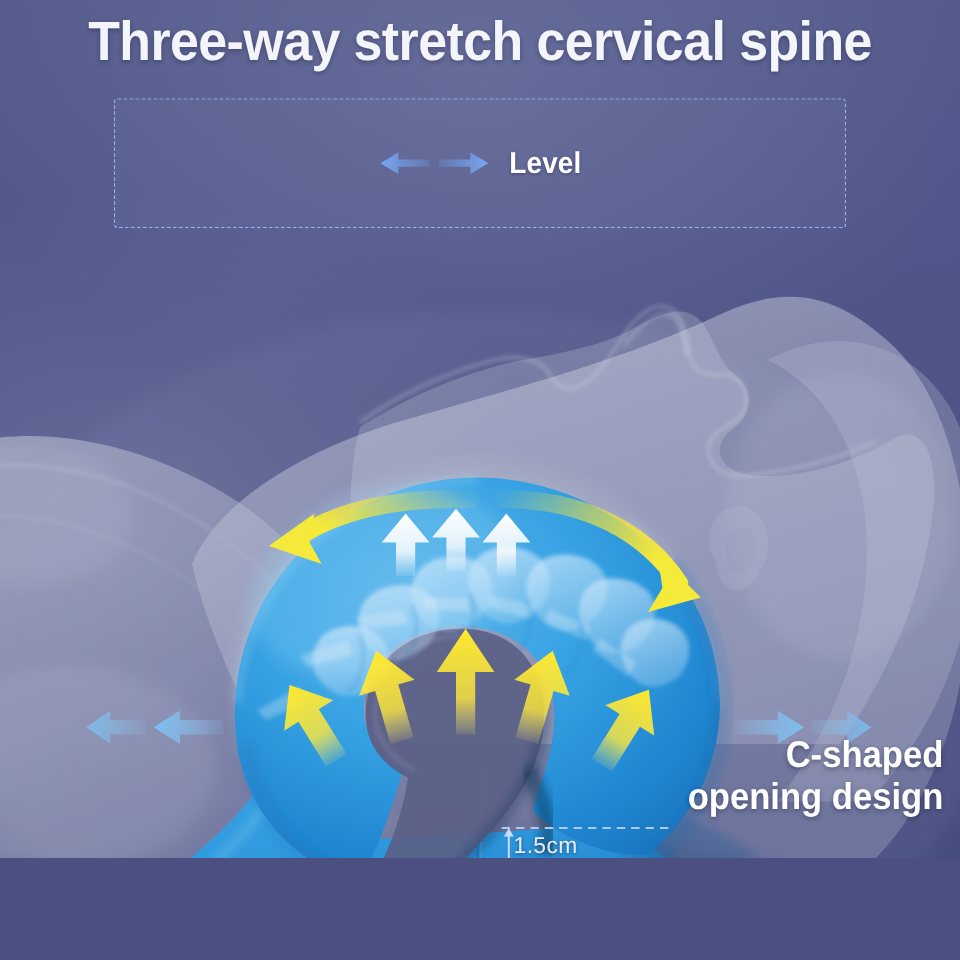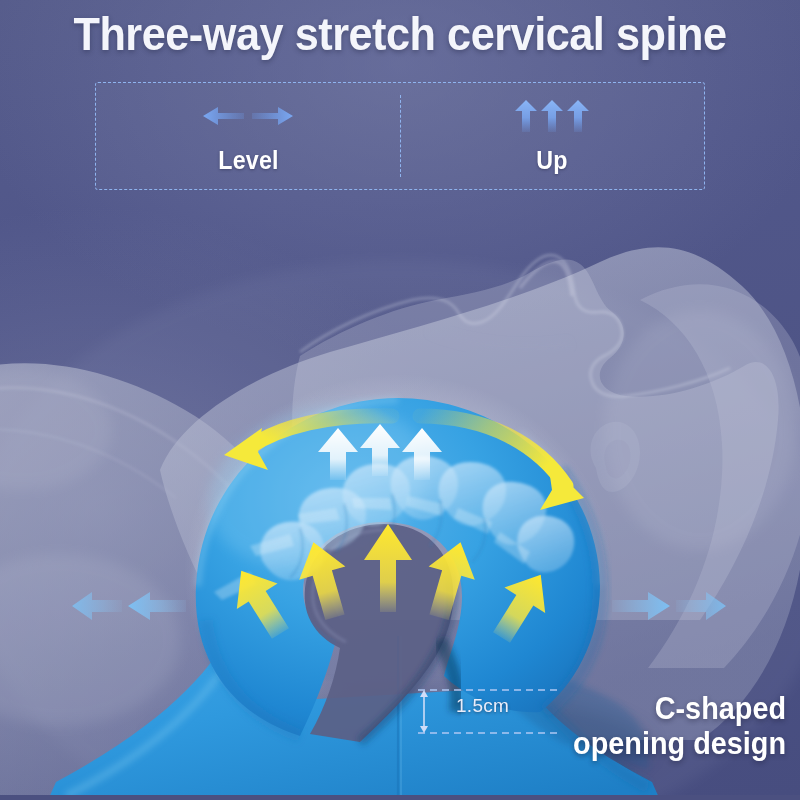--- a/index.html
+++ b/index.html
@@ -5,21 +5,21 @@
 <style>
   * { margin:0; padding:0; box-sizing:border-box; }
   html,body{
     width:800px; height:800px; overflow:hidden;
     font-family:"Liberation Sans", sans-serif;
     background:#4b5080;
   }
 
   
   #stage{
-    position:relative; width:800px; height:795px; overflow:hidden;
+    position:relative; width:800px; height:715px; overflow:hidden;
     background:
       radial-gradient(ellipse 620px 420px at 50% 8%,  rgba(118,124,168,.55) 0%, rgba(118,124,168,0) 70%),
       radial-gradient(ellipse 520px 420px at 12% 64%, rgba(128,133,172,.50) 0%, rgba(128,133,172,0) 72%),
       linear-gradient(172deg, #565c8b 0%, #51578a 26%, #4e5486 55%, #4a5083 78%, #474d7f 100%);
   }
 
   .layer{ position:absolute; inset:0; }
   svg.layer{ width:800px; height:800px; display:block; }
 
   
@@ -44,21 +44,21 @@
   #badges{
     position:absolute; left:95px; top:82px;
     width:610px; height:108px;
     border:1.6px dashed #8fb4ef;
     border-radius:3px;
     display:flex; align-items:stretch;
     background:rgba(255,255,255,.028);
   }
   .badge{
     flex:1 1 0; position:relative;
-    display:flex; flex-direction:column;
+    display:flex; flex-direction:row;
     align-items:center; justify-content:center;
     gap:12px;
   }
   .badge + .badge::before{
     content:""; position:absolute; left:0; top:12px; bottom:12px;
     border-left:1.5px dashed #8fb4ef;
   }
   .badge-icon{ height:36px; display:flex; align-items:center; justify-content:center; }
   .badge-label{
     font-family:"Liberation Sans Narrow","Liberation Sans", sans-serif;
@@ -79,21 +79,20 @@
     text-shadow:0 2px 5px rgba(28,32,58,.45);
     white-space:nowrap;
   }
   #dim-label{
     position:absolute; left:428px; top:695px; z-index:40;
     font-family:"Liberation Sans Narrow","Liberation Sans", sans-serif;
     font-weight:400; font-size:19px; line-height:22px;
     color:#e9edfa;
     letter-spacing:.3px;
     text-shadow:0 1px 3px rgba(25,30,55,.55);
-    margin-left:28px;
   }
 </style>
 </head>
 <body>
 
 <div id="stage">
 
   <svg class="layer" viewBox="0 0 800 800" preserveAspectRatio="none" aria-hidden="true">
     <defs>
       <linearGradient id="bodyG" x1="0" y1="0" x2="0.4" y2="1">
@@ -423,39 +422,20 @@
               </linearGradient>
             </defs>
             <path d="M 44 12 L 18 12 L 18 6 L 3 15 L 18 24 L 18 18 L 44 18 Z" fill="url(#bl)"></path>
             <path d="M 52 12 L 78 12 L 78 6 L 93 15 L 78 24 L 78 18 L 52 18 Z" fill="url(#br)"></path>
           </svg>
         </div>
         <div class="badge-label">Level</div>
       </div>
 
 
-      <div class="badge">
-        <div class="badge-icon">
-          <svg width="90" height="36" viewBox="0 0 90 36" aria-hidden="true">
-            <defs>
-              <linearGradient id="bu" x1="0" y1="1" x2="0" y2="0">
-                <stop offset="0" stop-color="#6f9ff0" stop-opacity=".15"></stop>
-                <stop offset=".45" stop-color="#7aa8f3" stop-opacity=".85"></stop>
-                <stop offset="1" stop-color="#8ab6f7" stop-opacity="1"></stop>
-              </linearGradient>
-            </defs>
-            <g fill="url(#bu)">
-              <path d="M 15 34 L 15 13 L 8 13 L 19 2 L 30 13 L 23 13 L 23 34 Z"></path>
-              <path d="M 41 34 L 41 13 L 34 13 L 45 2 L 56 13 L 49 13 L 49 34 Z"></path>
-              <path d="M 67 34 L 67 13 L 60 13 L 71 2 L 82 13 L 75 13 L 75 34 Z"></path>
-            </g>
-          </svg>
-        </div>
-        <div class="badge-label">Up</div>
-      </div>
 
     </div>
   </div>
 
   <div id="dim-label">1.5cm</div>
 
   <div id="caption">
     <div>C-shaped</div>
     <div>opening design</div>
   </div>

